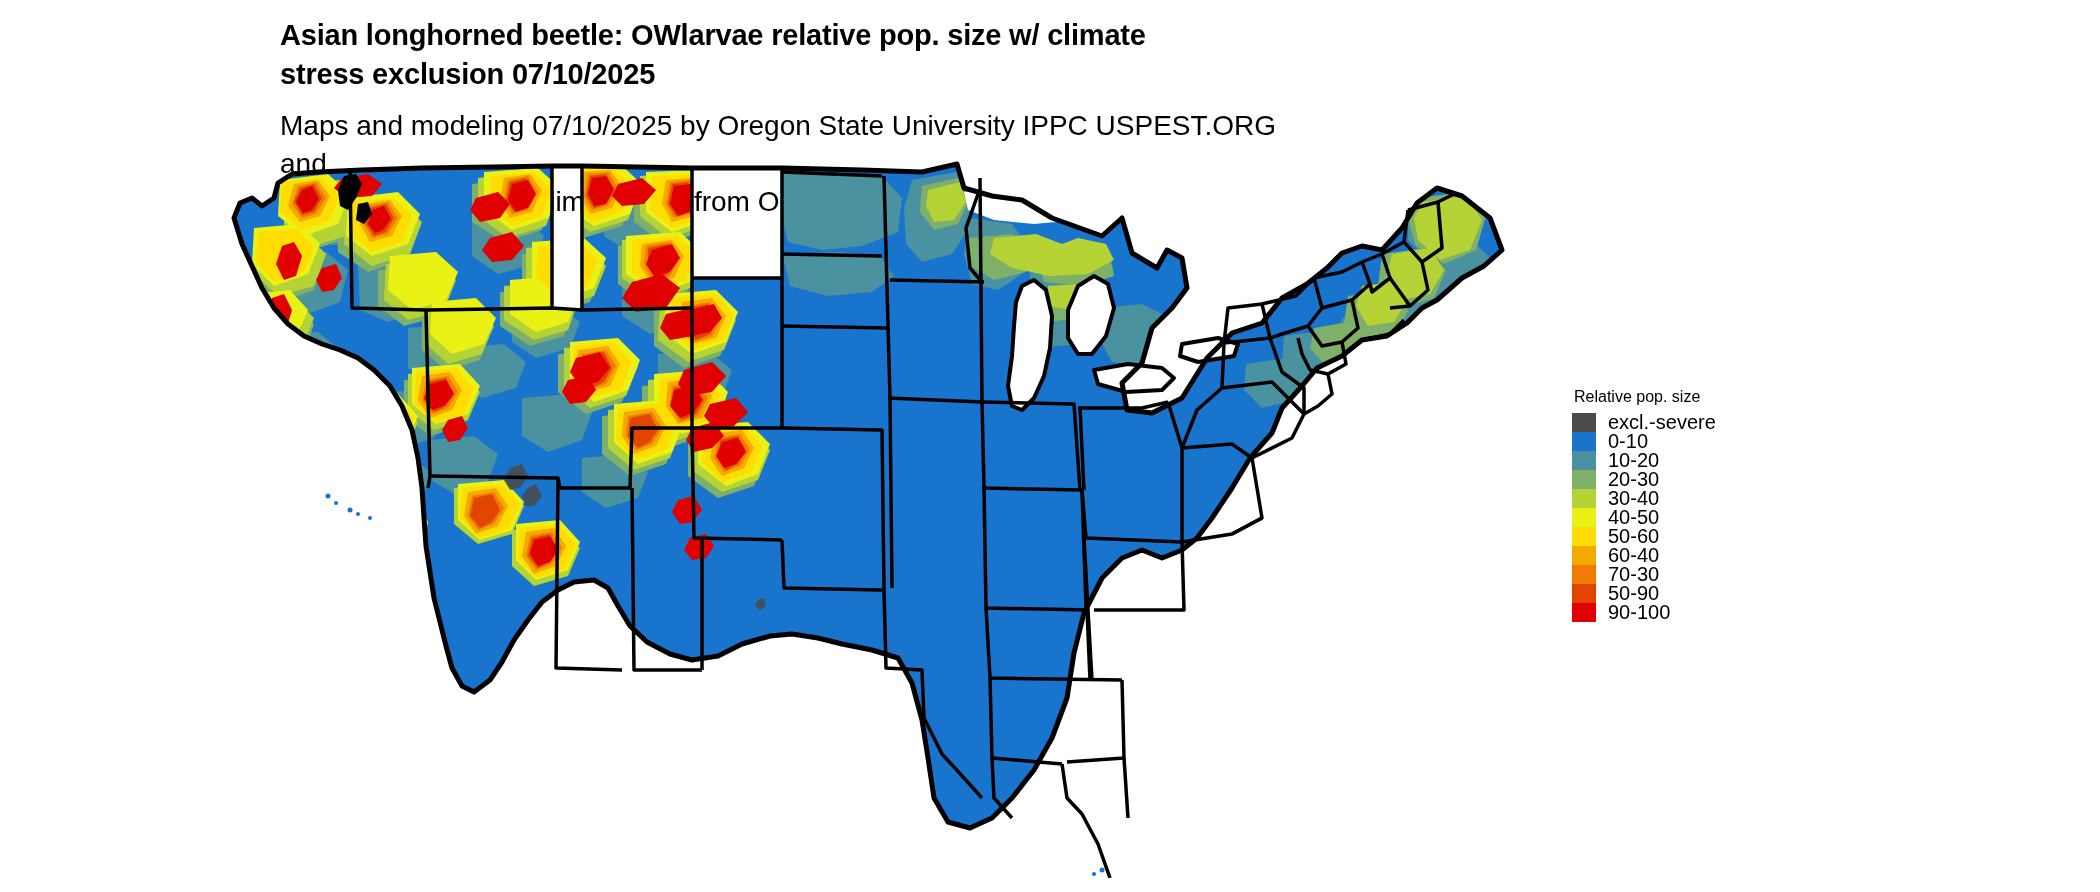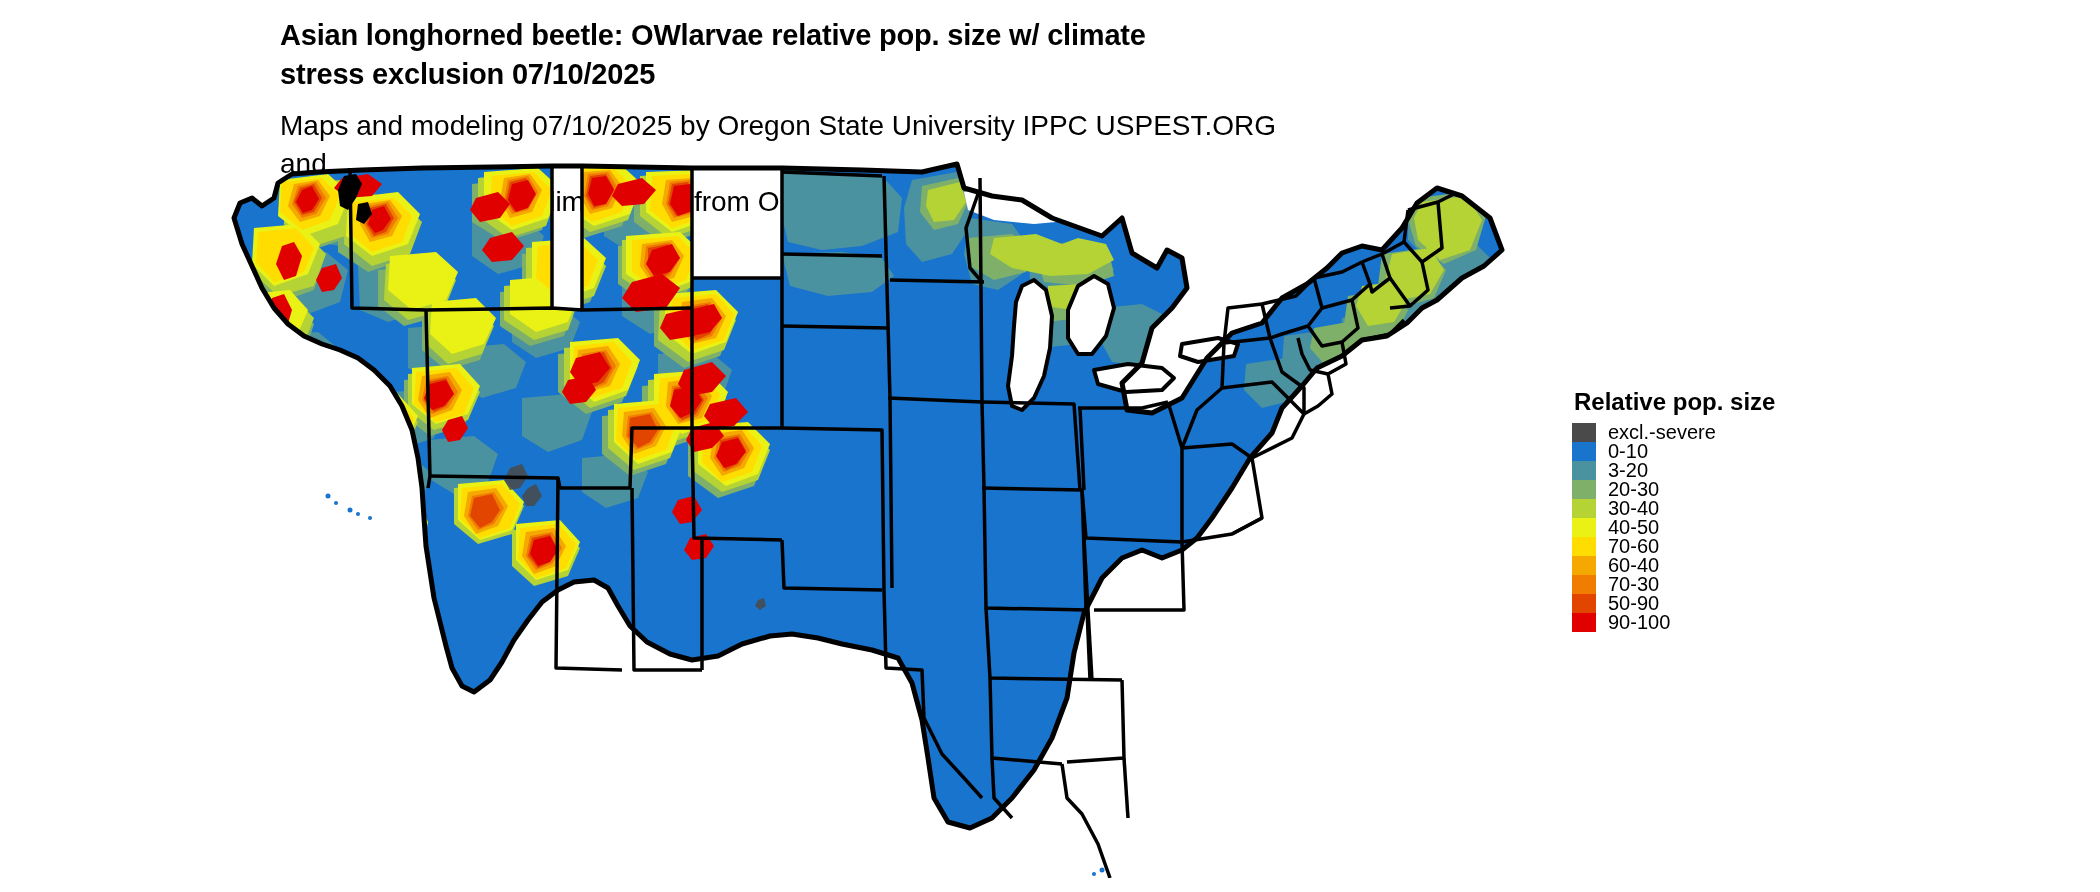--- a/index.html
+++ b/index.html
@@ -65,22 +65,22 @@
   }
 
   
   .legend {
     position: absolute;
     left: 1572px;
     top: 388px;
     width: 300px;
   }
   .legend-title {
-    font-size: 24px;
-    font-weight: bold;
+    font-size: 16px;
+    font-weight: normal;
     color: #000000;
     margin: 0 0 7px 2px;
     white-space: nowrap;
   }
   .legend-items {
     display: flex;
     flex-direction: column;
   }
   .legend-row {
     display: flex;
@@ -547,37 +547,37 @@
       <div class="legend-row">
         <span class="legend-swatch" style="background: rgb(74, 74, 74);"></span>
         <span class="legend-label">excl.-severe</span>
       </div>
       <div class="legend-row">
         <span class="legend-swatch" style="background: rgb(24, 116, 205);"></span>
         <span class="legend-label">0-10</span>
       </div>
       <div class="legend-row">
         <span class="legend-swatch" style="background: rgb(74, 146, 160);"></span>
-        <span class="legend-label">3-20</span>
+        <span class="legend-label">10-20</span>
       </div>
       <div class="legend-row">
         <span class="legend-swatch" style="background: rgb(127, 176, 105);"></span>
         <span class="legend-label">20-30</span>
       </div>
       <div class="legend-row">
         <span class="legend-swatch" style="background: rgb(181, 211, 52);"></span>
         <span class="legend-label">30-40</span>
       </div>
       <div class="legend-row">
         <span class="legend-swatch" style="background: rgb(234, 242, 21);"></span>
         <span class="legend-label">40-50</span>
       </div>
       <div class="legend-row">
         <span class="legend-swatch" style="background: rgb(255, 221, 0);"></span>
-        <span class="legend-label">70-60</span>
+        <span class="legend-label">50-60</span>
       </div>
       <div class="legend-row">
         <span class="legend-swatch" style="background: rgb(245, 168, 0);"></span>
         <span class="legend-label">60-40</span>
       </div>
       <div class="legend-row">
         <span class="legend-swatch" style="background: rgb(240, 125, 0);"></span>
         <span class="legend-label">70-30</span>
       </div>
       <div class="legend-row">

